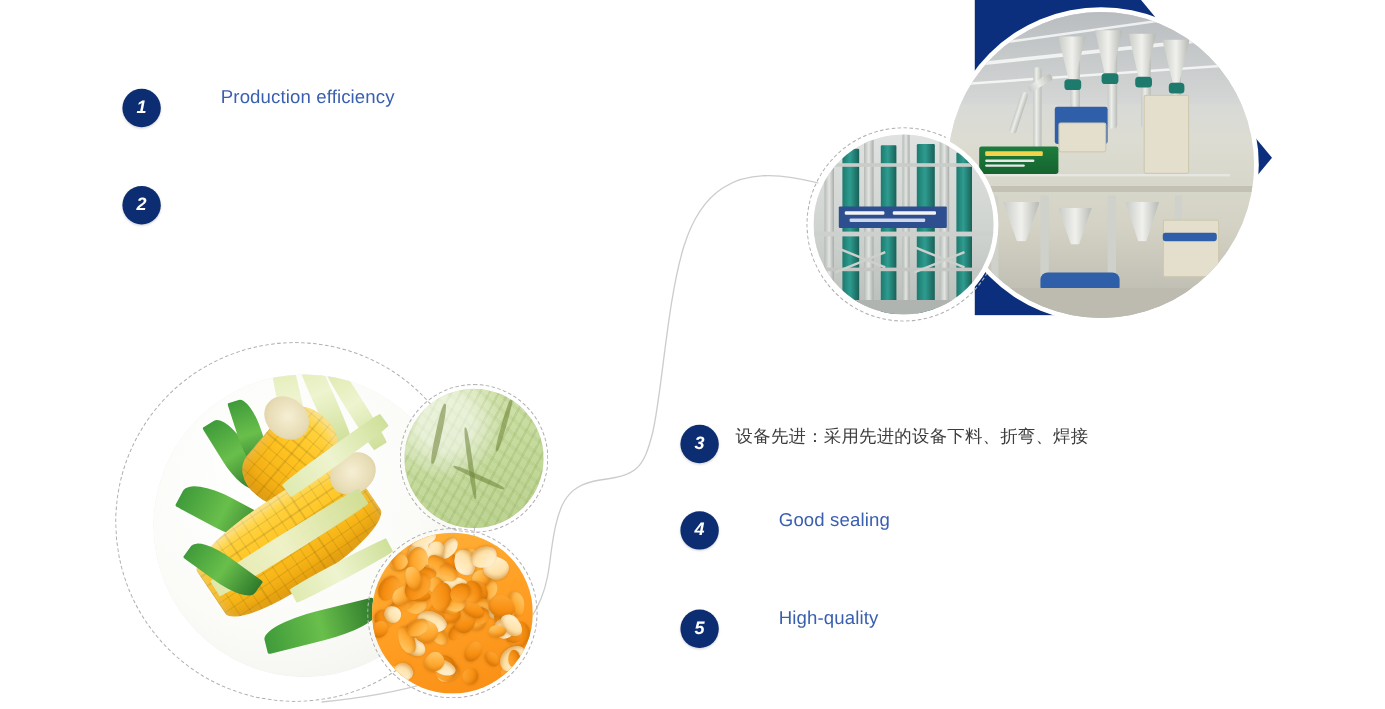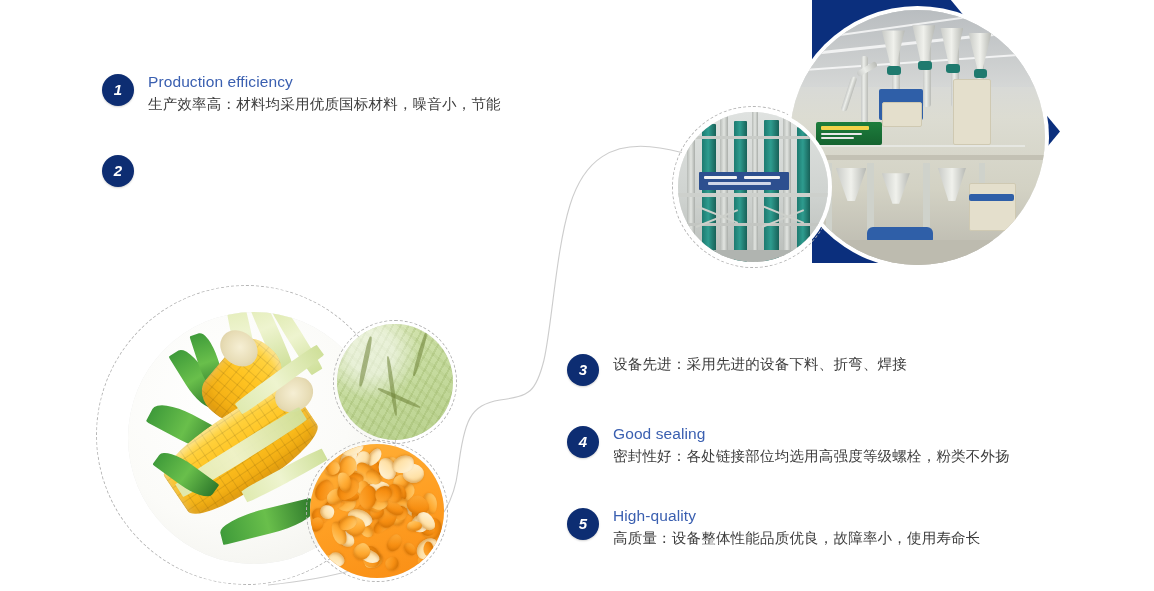--- a/index.html
+++ b/index.html
@@ -53,20 +53,21 @@
   .feature-text {
     margin-left: 14px;
     padding-top: 0px;
   }
   .f-title {
     color: #3a5fb0;
     font-size: 15.5px;
     line-height: 20px;
     letter-spacing: 0.1px;
     white-space: nowrap;
+    margin-left: 36px;
   }
   .f-desc {
     color: #3d3d3d;
     font-size: 14.5px;
     line-height: 22px;
     letter-spacing: 0.2px;
     white-space: nowrap;
     margin-top: 1px;
   }
 
@@ -514,46 +515,43 @@
         <div class="kernel" style="width: 15.8803px; height: 17.2244px; left: 44.3933px; top: 99.2347px; transform: rotate(33deg);"></div>
         <div class="kernel" style="width: 14.6047px; height: 10.1274px; left: 97.3024px; top: 77.222px; transform: rotate(2deg);"></div>
         <div class="kernel pale" style="width: 13.218px; height: 11.8268px; left: 111.841px; top: 1.67227px; transform: rotate(8deg);"></div>
       </div>
   </div>
 
   <div class="feature" id="feature-1">
     <div class="badge">1</div>
     <div class="feature-text">
       <div class="f-title">Production efficiency</div>
-      <div class="f-desc">生产效率高：材料均采用优质国标材料，噪音小，节能</div>
     </div>
   </div>
 
   <div class="feature" id="feature-2">
     <div class="badge">2</div>
     <div class="feature-text">
     </div>
   </div>
 
   <div class="feature" id="feature-3">
     <div class="badge">3</div>
     <div class="feature-text">
       <div class="f-desc">设备先进：采用先进的设备下料、折弯、焊接</div>
     </div>
   </div>
 
   <div class="feature" id="feature-4">
     <div class="badge">4</div>
     <div class="feature-text">
       <div class="f-title">Good sealing</div>
-      <div class="f-desc">密封性好：各处链接部位均选用高强度等级螺栓，粉类不外扬</div>
     </div>
   </div>
 
   <div class="feature" id="feature-5">
     <div class="badge">5</div>
     <div class="feature-text">
       <div class="f-title">High-quality</div>
-      <div class="f-desc">高质量：设备整体性能品质优良，故障率小，使用寿命长</div>
     </div>
   </div>
 
 </div>
 
 </body></html>

